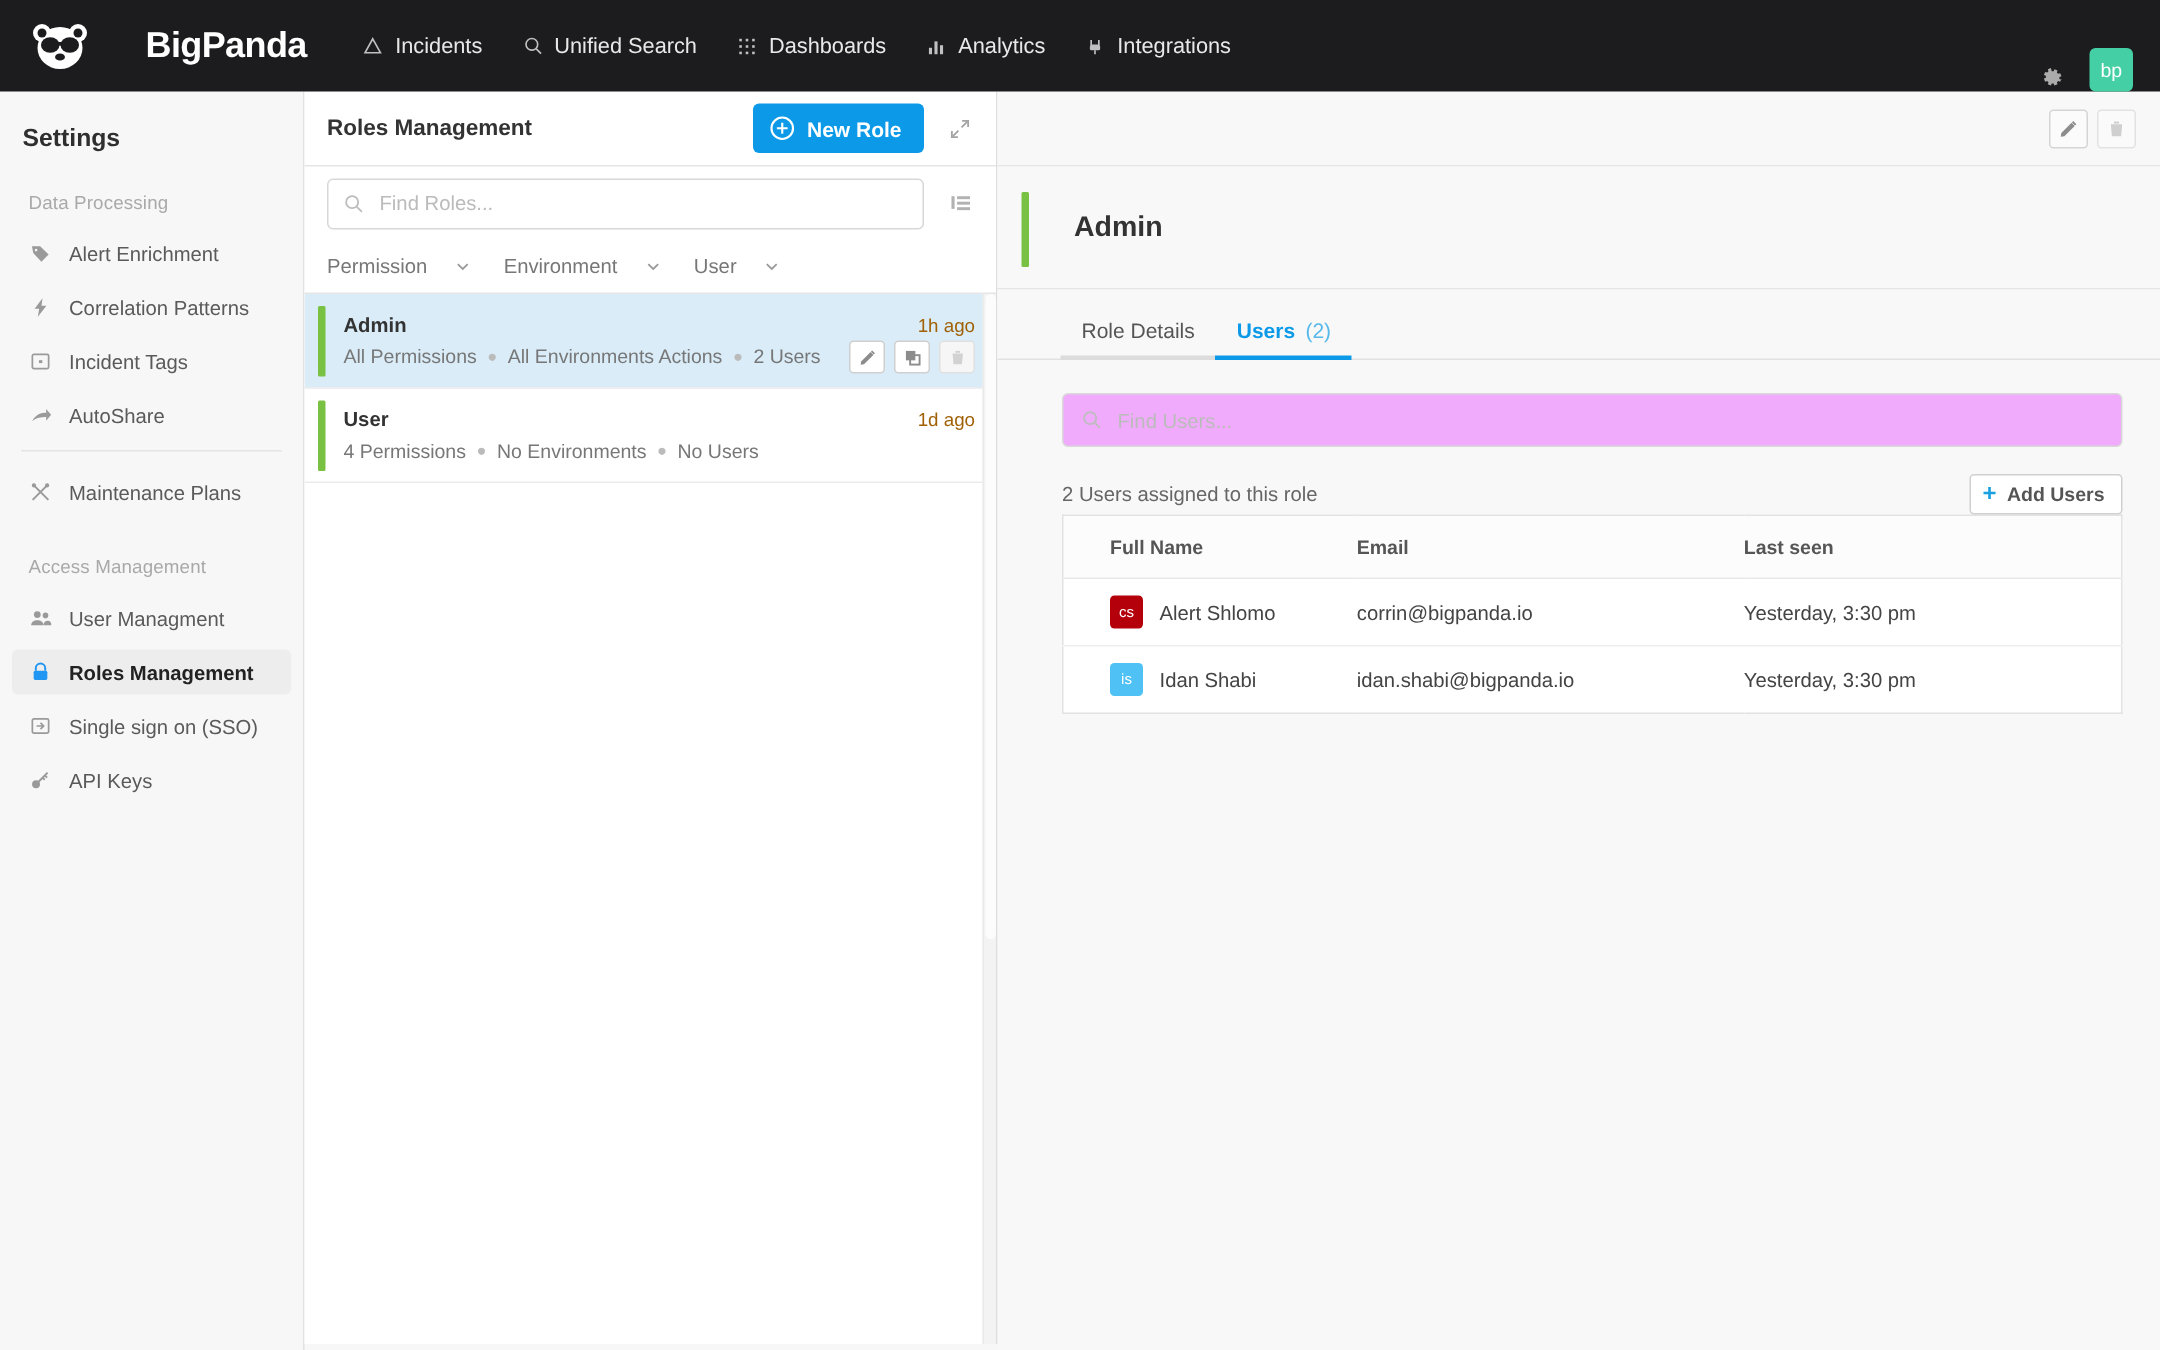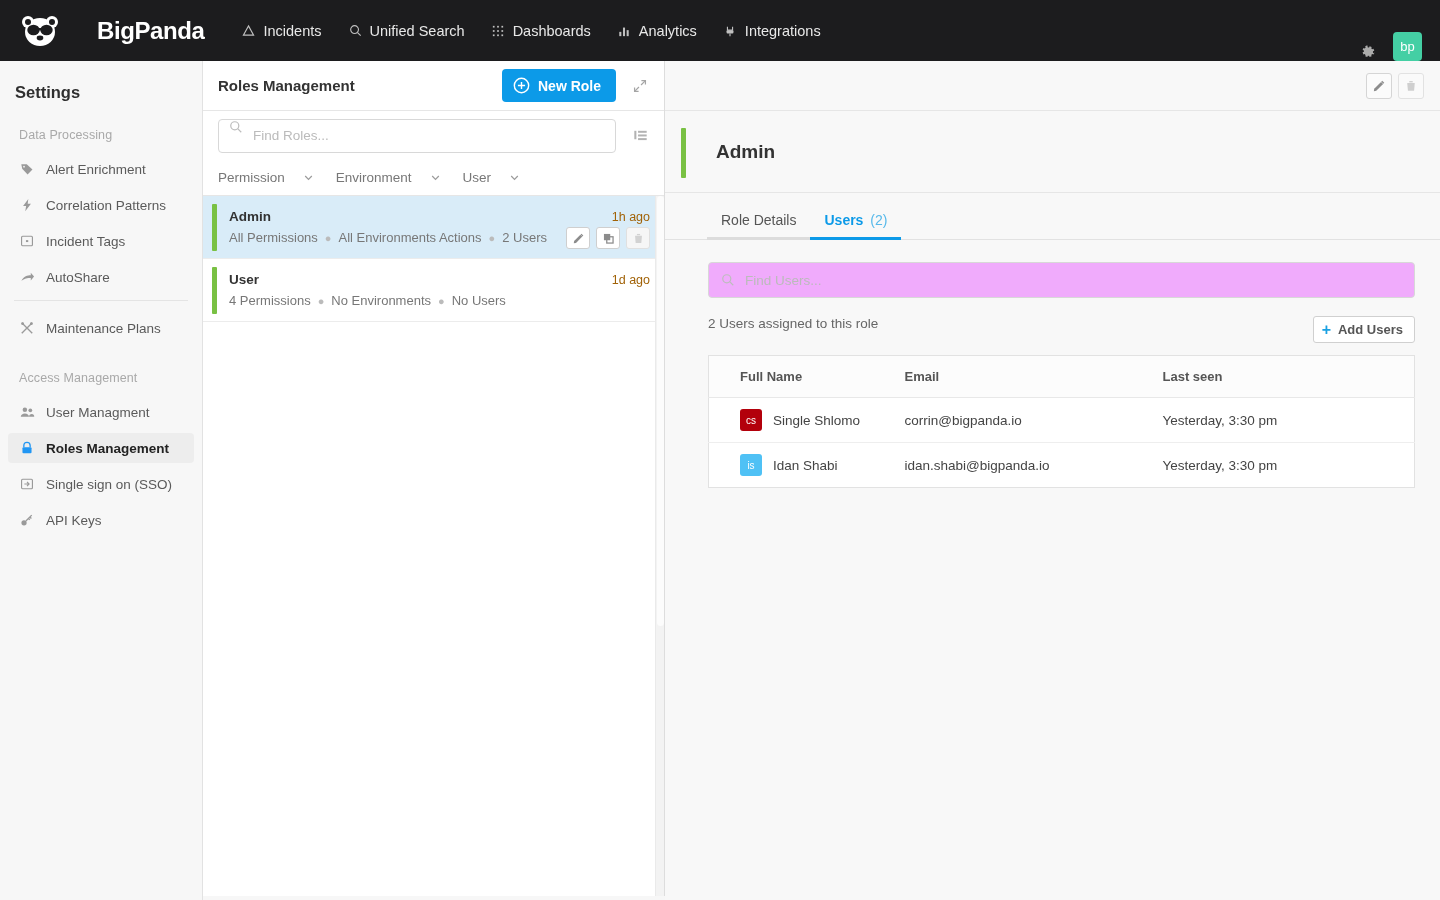--- a/index.html
+++ b/index.html
@@ -117,21 +117,21 @@
     color: #a5a5a5;
   }
 
   .search-row {
     height: 49px; display: flex; align-items: center;
     padding: 0 14px 0 15px; flex: 0 0 49px;
   }
   .search-box {
     flex: 1; height: 34px; position: relative;
     border: 1px solid #d8d8d8; border-radius: 4px;
-    background: #ffffff; display: flex; align-items: flex-start;
+    background: #ffffff; display: flex; align-items: center;
   }
   .search-box .mag { margin: 0 8px 0 10px; color: #bdbdbd; display: flex; }
   .search-box input {
     flex: 1; border: none; outline: none; background: transparent;
     font-size: 13.5px; color: #444; height: 100%;
     font-family: "Liberation Sans", sans-serif;
   }
   .search-box input::placeholder { color: #bbbbbb; }
   .sortlist-btn {
     margin-left: 14px; width: 20px; height: 20px; cursor: pointer;
@@ -244,22 +244,22 @@
   }
   .user-search .mag { margin: 0 8px 0 12px; color: #bdbdbd; display: flex; }
   .user-search input {
     flex: 1; border: none; outline: none; background: transparent;
     font-size: 13.5px; color: #444; height: 100%;
     font-family: "Liberation Sans", sans-serif;
   }
   .user-search input::placeholder { color: #bbbbbb; }
 
   .assigned-row {
-    display: flex; 
-    margin-top: 18px; margin-bottom: 12px;
+    display: flex; align-items: center;
+    margin-top: 18px; 
   }
   .assigned-text { font-size: 13.5px; color: #666666; }
   .add-users-btn {
     margin-left: auto; height: 27px; padding: 0 11px 0 8px;
     border: 1px solid #d0d0d0; border-radius: 3px; background: #ffffff;
     display: flex; align-items: center; gap: 7px;
     font-size: 13px; font-weight: bold; color: #555555; cursor: pointer;
     font-family: "Liberation Sans", sans-serif;
   }
   .plus-ico { color: #1ba1e2; font-size: 16px; line-height: 1; font-weight: bold; }
@@ -686,21 +686,21 @@
           <th class="col-name">Full Name</th>
           <th class="col-email">Email</th>
           <th class="col-seen">Last seen</th>
         </tr>
       </thead>
       <tbody>
         <tr>
           <td class="col-name">
             <span class="name-cell">
               <span class="ua" style="background:#b3000b;">cs</span>
-              <span>Single Shlomo</span>
+              <span>Alert Shlomo</span>
             </span>
           </td>
           <td class="col-email">corrin@bigpanda.io</td>
           <td class="col-seen">Yesterday, 3:30 pm</td>
         </tr>
         <tr>
           <td class="col-name">
             <span class="name-cell">
               <span class="ua" style="background:#4fc1f5;">is</span>
               <span>Idan Shabi</span>

